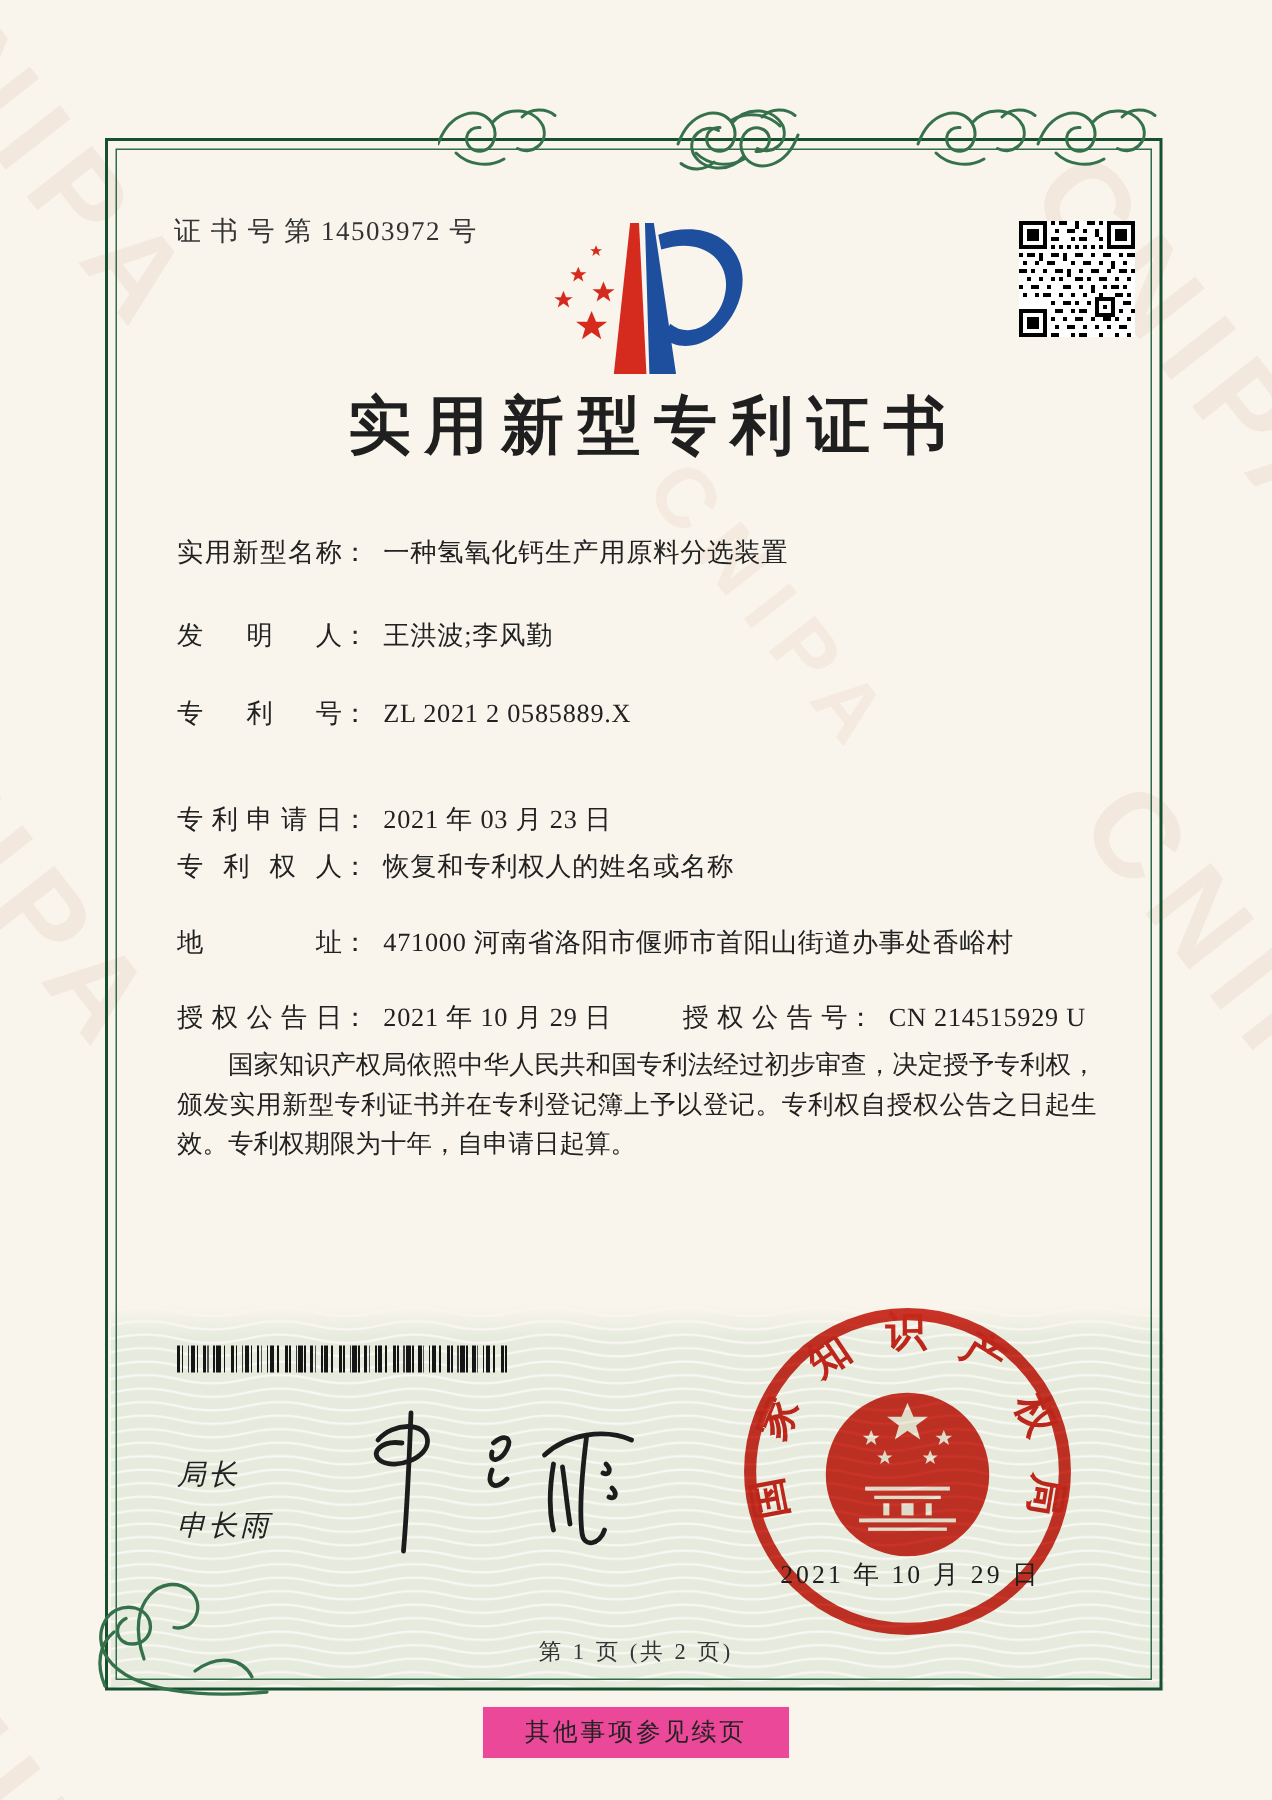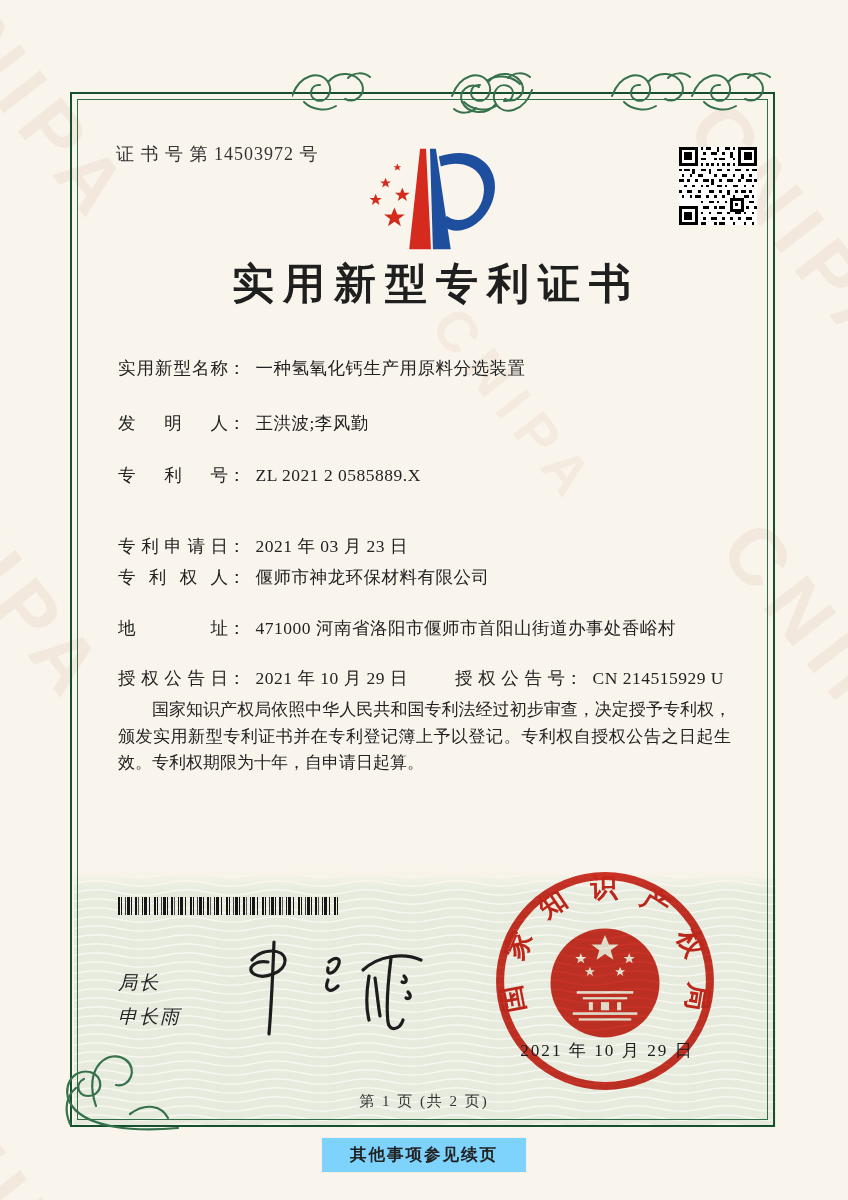--- a/index.html
+++ b/index.html
@@ -48,22 +48,22 @@
       #151515 26px 29px,rgba(0,0,0,0) 29px 31px,#151515 31px 32px,rgba(0,0,0,0) 32px 36px);}
   
   .official{position:absolute;left:118px;font-size:19px;letter-spacing:2px;color:#222;font-style:italic;}
   .sig{position:absolute;left:228px;top:936px;}
   
   .seal{position:absolute;left:492px;top:868px;mix-blend-mode:multiply;}
   
   .pageinfo{position:absolute;left:0;top:1092px;width:848px;text-align:center;
             font-size:15px;letter-spacing:2px;color:#333;}
   .notebox{position:absolute;left:50%;top:1138px;transform:translateX(-50%);
-           background:#7dd3fc;padding:6px 28px;font-size:16.5px;letter-spacing:2px;color:#222;
-           box-shadow:0 0 0 1px rgba(0,0,0,0.02);font-weight:bold;}
+           background:#ec4899;padding:6px 28px;font-size:16.5px;letter-spacing:2px;color:#222;
+           box-shadow:0 0 0 1px rgba(0,0,0,0.02);}
 </style>
 </head>
 <body>
 
 <div class="page">
 
   <svg class="waves" width="702" height="257" viewBox="0 0 702 257">
     <defs>
       <pattern id="wv" width="90" height="9" patternUnits="userSpaceOnUse">
         <rect width="90" height="9" fill="#e4eadd"></rect>
@@ -172,21 +172,21 @@
     <div class="frow" style="top:55px;">
       <span class="flabel">发明人</span><span class="fcolon">：</span><span class="fval">王洪波;李风勤</span>
     </div>
     <div class="frow" style="top:107px;">
       <span class="flabel">专利号</span><span class="fcolon">：</span><span class="fval">ZL 2021 2 0585889.X</span>
     </div>
     <div class="frow" style="top:158px;margin-top:20px;">
       <span class="flabel">专利申请日</span><span class="fcolon">：</span><span class="fval">2021 年 03 月 23 日</span>
     </div>
     <div class="frow" style="top:209px;">
-      <span class="flabel">专利权人</span><span class="fcolon">：</span><span class="fval">偃师市神龙环保材料有限公司</span>
+      <span class="flabel">专利权人</span><span class="fcolon">：</span><span class="fval">恢复和专利权人的姓名或名称</span>
     </div>
     <div class="frow" style="top:260px;">
       <span class="flabel">地址</span><span class="fcolon">：</span><span class="fval">471000 河南省洛阳市偃师市首阳山街道办事处香峪村</span>
     </div>
     <div class="frow" style="top:310px;width:614px;">
       <span>
         <span class="flabel">授权公告日</span><span class="fcolon">：</span><span class="fval">2021 年 10 月 29 日</span>
       </span>
       <span class="gright">
         <span class="flabel">授权公告号</span><span class="fcolon">：</span><span class="fval">CN 214515929 U</span>

